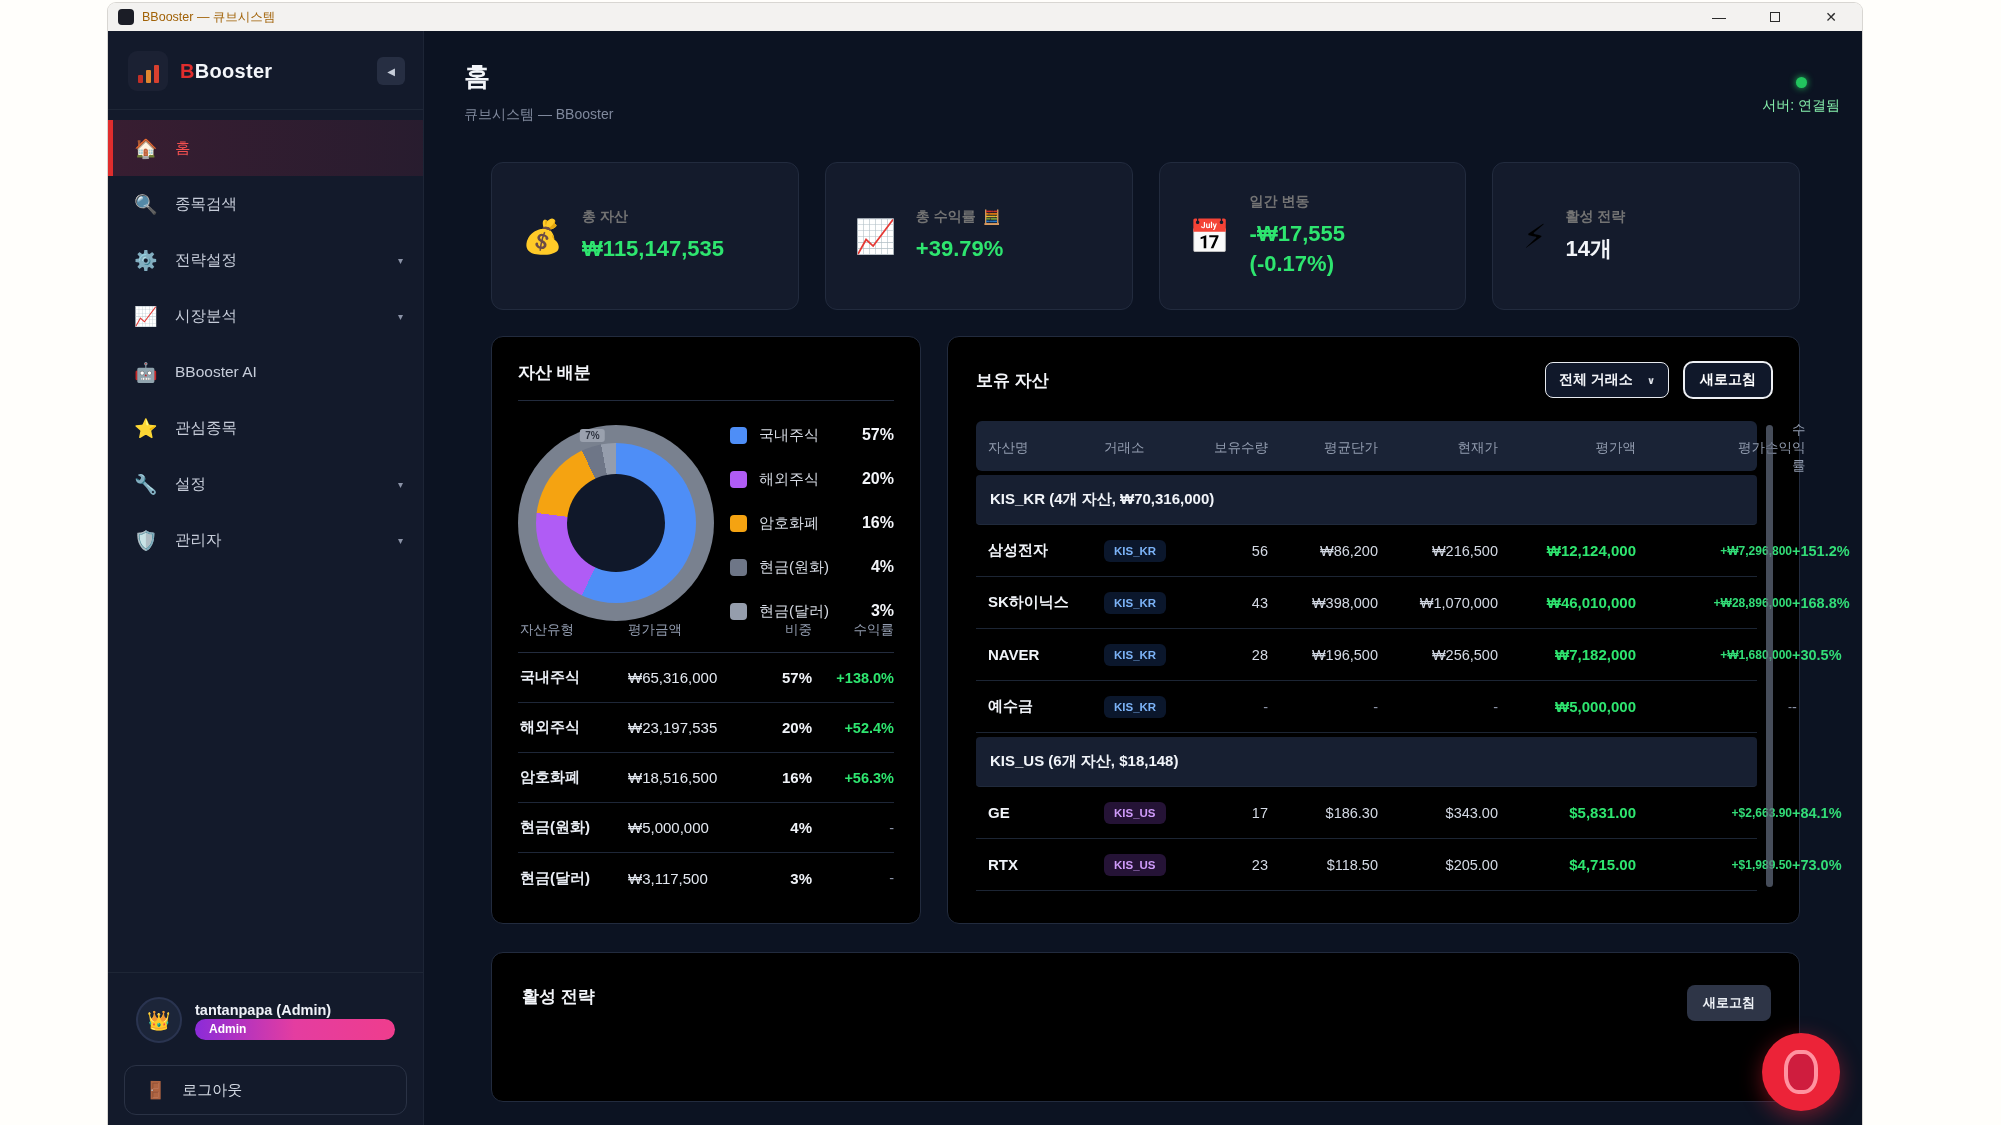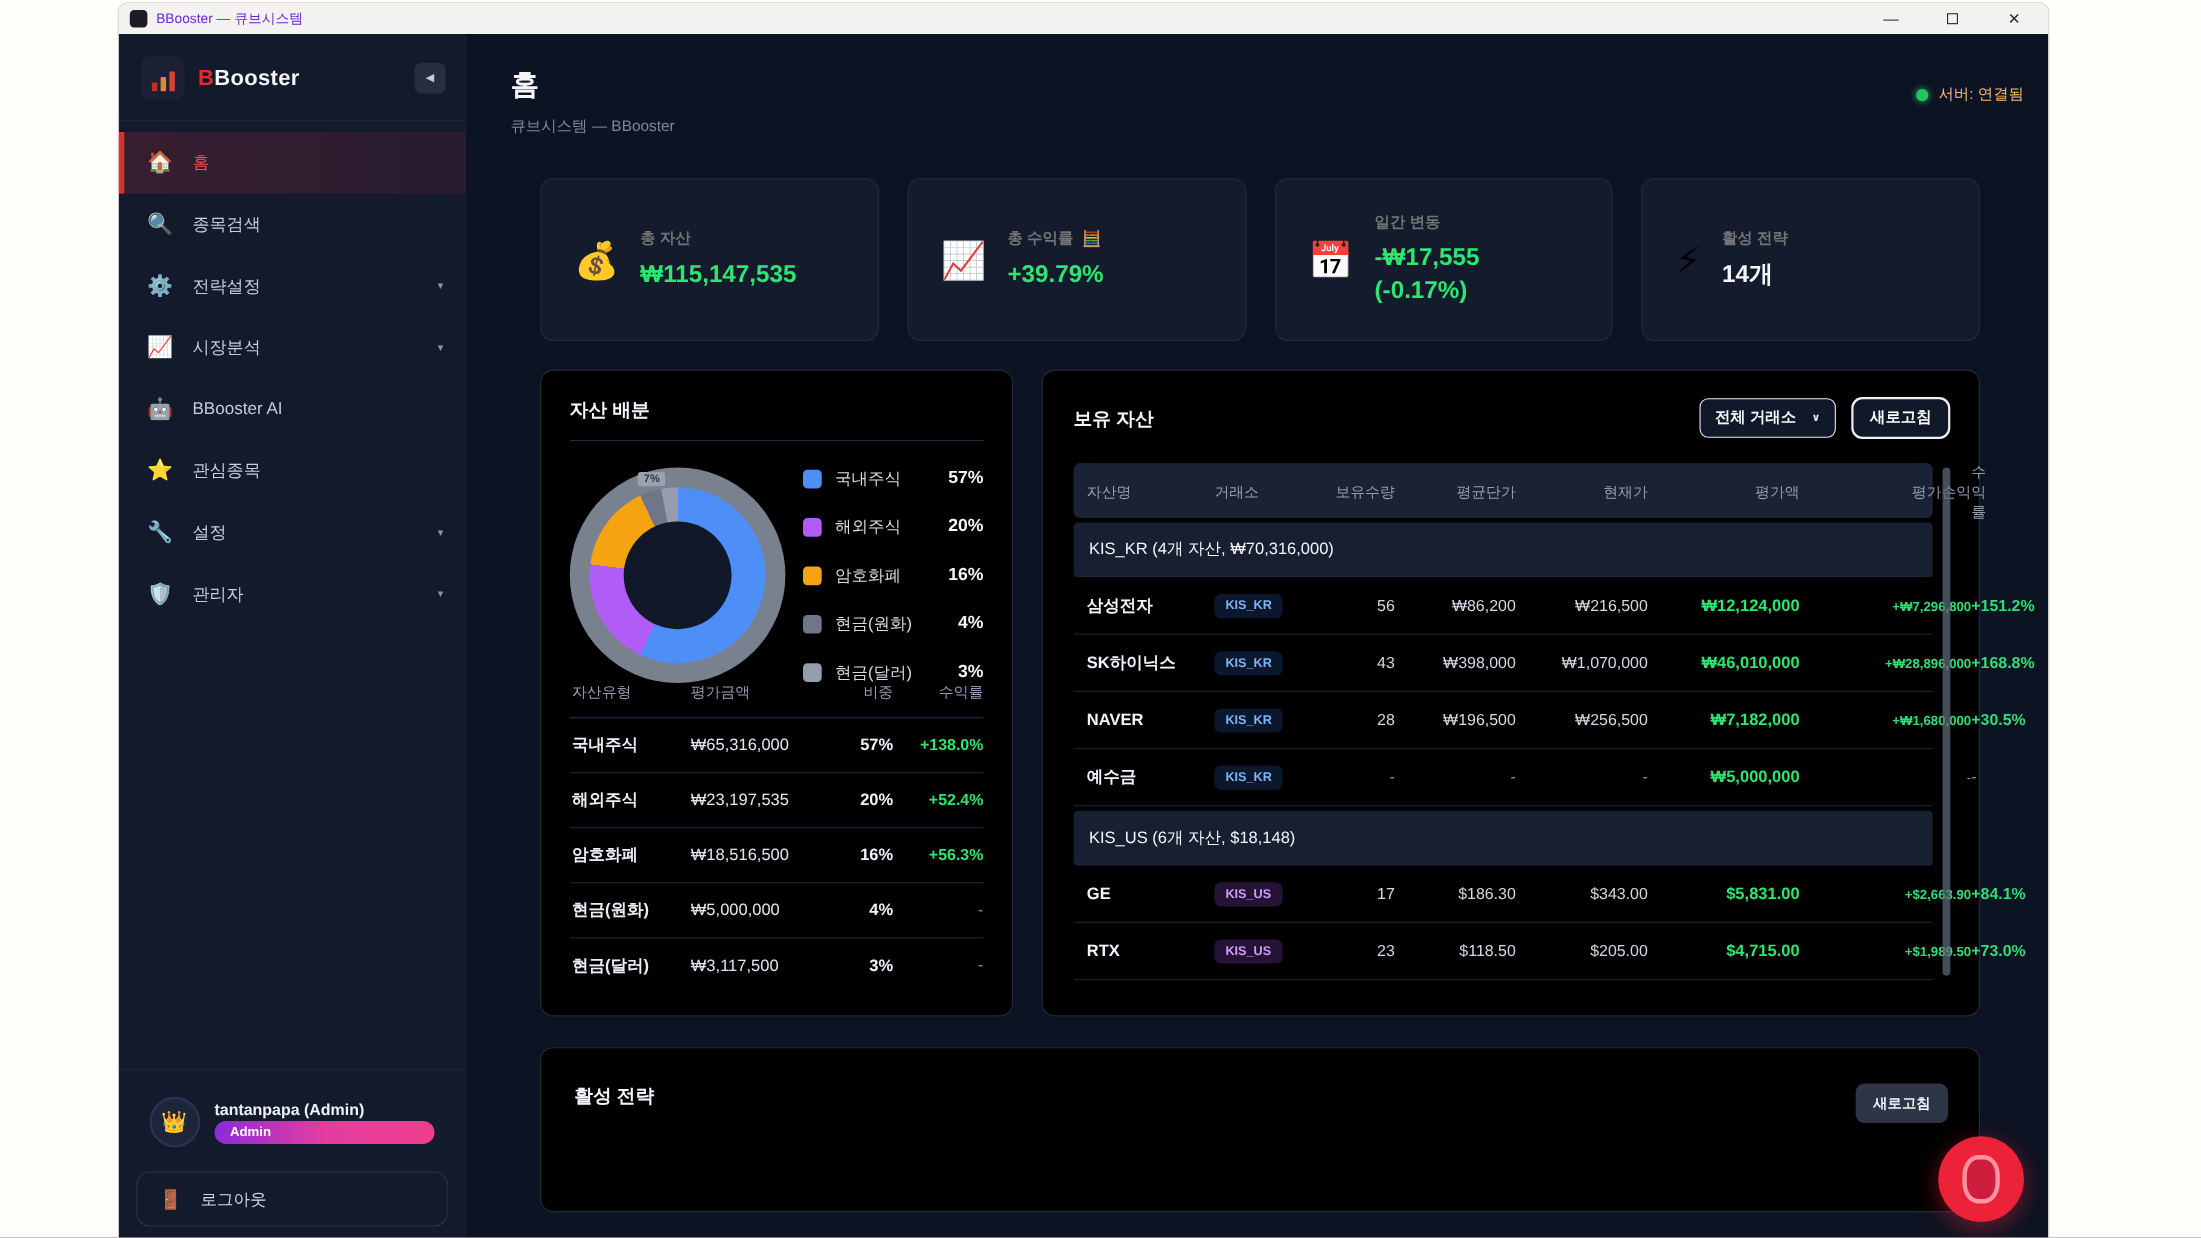--- a/index.html
+++ b/index.html
@@ -8,21 +8,21 @@
 
   
   .window { position:absolute; left:108px; top:3px; width:1754px; height:1122px;
             border-radius:8px 8px 0 0; overflow:hidden; box-shadow:0 0 0 1px #d8d6d2;
             display:flex; flex-direction:column; }
   .titlebar { height:28px; background:#f3f2f0; display:flex; align-items:center;
               padding:0 10px; flex:0 0 auto; }
   .titlebar .app-ico { width:16px; height:16px; border-radius:4px; background:#1b1d26;
               display:flex; align-items:flex-end; justify-content:center; gap:1px; padding:3px; margin-right:8px; }
   .app-ico i { display:block; width:3px; background:#e02d2d; border-radius:1px; }
-  .titlebar-title { font-size:12.5px; color:#6d28d9; }
+  .titlebar-title { font-size:12.5px; color:#a16207; }
   .win-controls { margin-left:auto; display:flex; gap:30px; padding-right:8px; }
   .win-btn { width:26px; height:22px; display:flex; align-items:center; justify-content:center;
              color:#2b2b2b; font-size:14px; cursor:default; }
   .win-btn .maxbox { width:10px; height:10px; border:1.4px solid #2b2b2b; }
 
   .app { flex:1; display:flex; background:#0c1322; min-height:0; }
 
   
   .sidebar { width:316px; flex:0 0 316px; background:#131a2b; border-right:1px solid #1d2536;
              display:flex; flex-direction:column; }
@@ -60,21 +60,21 @@
   .logout-btn { margin:2px 16px 10px 16px; height:50px; border:1px solid #2a3245; border-radius:12px;
                 display:flex; align-items:center; gap:16px; padding:0 20px; color:#d4dae4; font-size:15px; }
   .logout-btn .li { font-size:17px; }
 
   
   .main { flex:1; position:relative; min-width:0; background:#0c1322; overflow:hidden; }
   .main-header { position:relative; padding:28px 40px 0 40px; }
   .page-title { font-size:26px; font-weight:800; color:#f3f5f9; }
   .page-subtitle { margin-top:12px; font-size:14px; color:#7f889c; }
   .server-status { position:absolute; right:22px; top:46px; display:flex; align-items:center; gap:9px;
-                   font-size:14px; color:#fdba74; }
+                   font-size:14px; color:#86efac;flex-direction:column; }
   .server-dot { width:11px; height:11px; border-radius:50%; background:#22c55e; box-shadow:0 0 7px #22c55e; }
 
   .content { padding:38px 62px 0 67px; }
 
   
   .stats-row { display:flex; gap:26px; }
   .stat-card { flex:1; height:148px; background:#141b2c; border:1px solid #222b3e; border-radius:12px;
                display:flex; align-items:center; gap:19px; padding:0 16px 0 30px; }
   .stat-icon { font-size:33px; flex:0 0 auto; }
   .stat-label { font-size:14px; color:#737373; display:flex; align-items:center; gap:8px;font-weight:bold; }
@@ -124,21 +124,21 @@
   .exchange-select .sel-chev { font-size:10px; color:#dfe3ea; }
   .refresh-btn { border:2px solid #eef0f4; border-radius:10px; padding:8px 15px; font-size:14px;
                  font-weight:800; color:#ffffff; background:#10182a; }
   .table-wrap { position:relative; margin-top:22px; padding-right:16px; }
   .t-scrollbar { position:absolute; right:0; top:4px; bottom:4px; width:7px; border-radius:4px; background:#28304366; }
   .t-thumb { position:absolute; left:0; right:0; top:0; height:100%; border-radius:4px; background:#78819486; }
   .h-hrow { display:grid; grid-template-columns:116px 98px 66px 110px 120px 138px 156px 1fr;
             align-items:center; background:#1a2336; border-radius:6px; height:50px; padding:0 10px 0 12px;
             font-size:13.5px; color:#939db0; }
   .h-group { height:50px; display:flex; align-items:center; padding-left:14px; background:#171f31;
-             font-size:15px; font-weight:400; color:#f1f4f9; border-bottom:1px solid #202a3c; margin-top:4px; border-radius:4px; }
+             font-size:15px; font-weight:700; color:#f1f4f9; border-bottom:1px solid #202a3c; margin-top:4px; border-radius:4px; }
   .h-row { display:grid; grid-template-columns:116px 98px 66px 110px 120px 138px 156px 1fr;
            align-items:center; height:52px; padding:0 10px 0 12px; border-bottom:1px solid #1c2534; }
   .r { text-align:right; }
   .h-name { font-size:15px; font-weight:800; color:#f1f4f9; }
   .h-badge { display:inline-block; font-size:11.5px; font-weight:700; padding:5px 10px; border-radius:6px; }
   .h-badge.kr { background:rgba(59,130,246,.18); color:#7cb3f7; }
   .h-badge.us { background:rgba(168,85,247,.22); color:#cf9bfa; }
   .h-num { font-size:14.5px; color:#d3d9e4; }
   .h-val { font-size:15px; font-weight:800; color:#2ee56f;margin-left:25px; }
   .h-pnl { font-size:12px; font-weight:600; color:#32dd77; }

